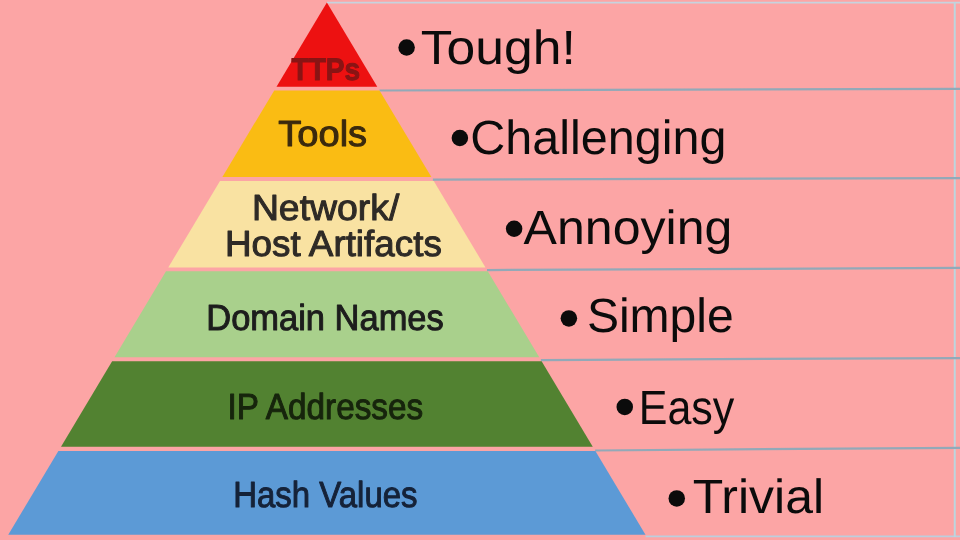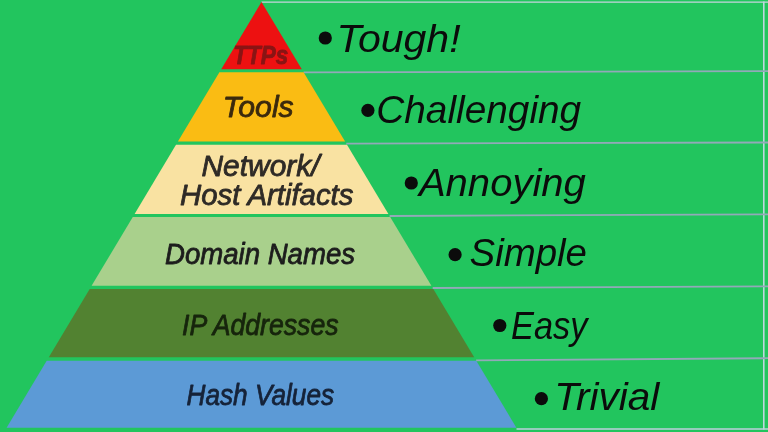--- a/index.html
+++ b/index.html
@@ -1,16 +1,16 @@
 <!DOCTYPE html>
 <html><head>
 <meta charset="utf-8">
 <style>
   html,body{margin:0;padding:0;background:#ffffff;}
-  .page{position:relative;width:768px;height:432px;overflow:hidden;background:#22c55e;font-style:italic;}
+  .page{position:relative;width:768px;height:432px;overflow:hidden;background:#fca5a5;}
   svg text{font-family:"Liberation Sans", sans-serif;}
 </style>
 </head>
 <body>
 <div class="page">
 <svg width="768" height="432" viewBox="0 0 768 432" xmlns="http://www.w3.org/2000/svg">
 
   <line x1="261.5" y1="2.1" x2="768" y2="2.1" stroke="#c6d3de" stroke-width="1.4"></line>
   <line x1="516.5" y1="429" x2="768" y2="429" stroke="#bccedd" stroke-width="1.4"></line>
   <line x1="763.8" y1="1.5" x2="763.8" y2="429.5" stroke="#bcd6de" stroke-width="1.6"></line>

